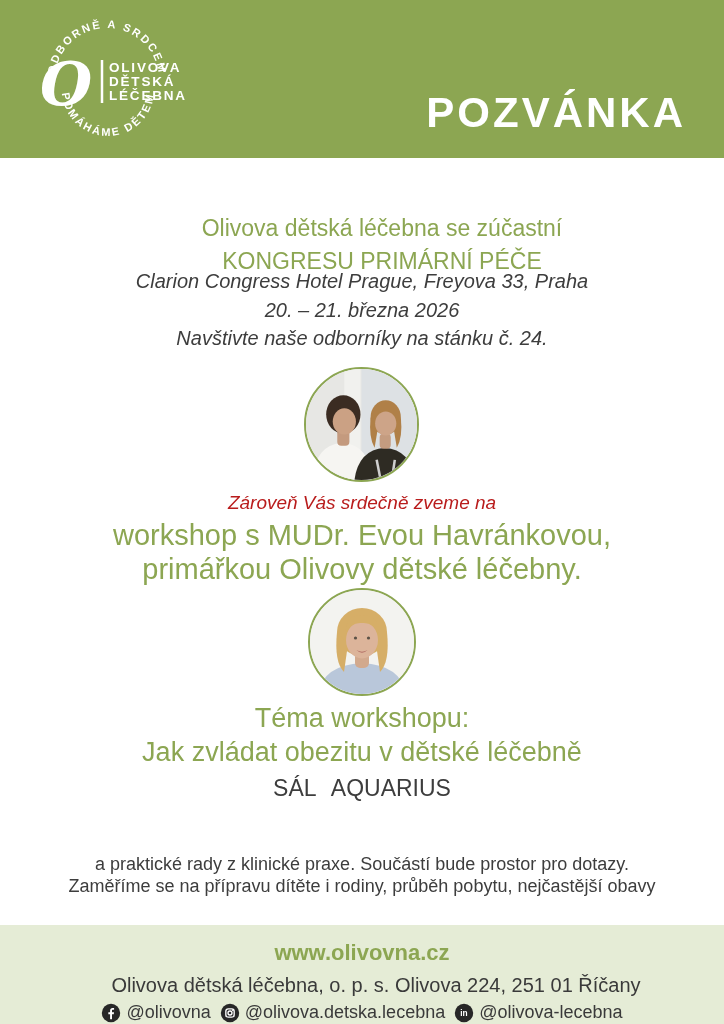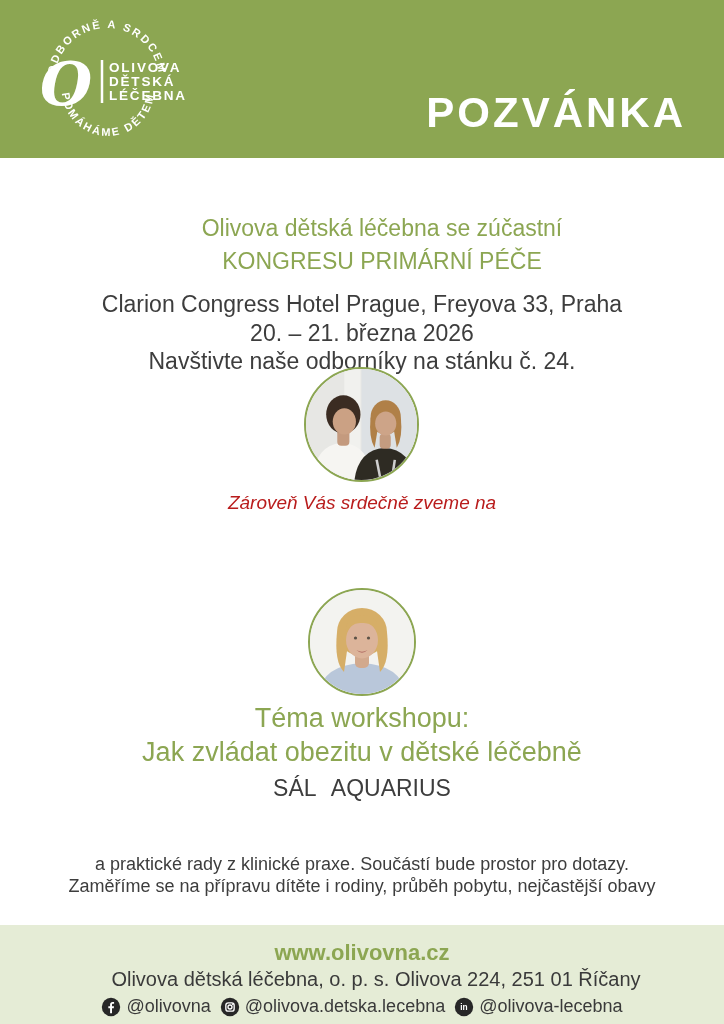--- a/index.html
+++ b/index.html
@@ -14,38 +14,38 @@
   .logo text { fill:#ffffff; }
   .arc-text { font-size:11px; font-weight:bold; letter-spacing:2.2px; font-family:"Liberation Sans", sans-serif; }
   .logo-name { font-size:13.5px; font-weight:bold; letter-spacing:1.8px; font-family:"Liberation Sans", sans-serif; }
   .logo-o { font-family:"DejaVu Serif", serif; font-style:italic; font-weight:bold; font-size:60px; }
 
   
   .cblock { position:absolute; left:0; width:724px; text-align:center; }
   .green { color:var(--accent,#8ca652); }
   .dark  { color:var(--text-dark,#3d3d3d); }
   #lede    { top:212px; font-size:23px; line-height:33px;margin-left:20px; }
-  #venue   { top:290px; font-size:23px; line-height:28.5px; }
+  #venue   { top:267px; font-size:20px; line-height:28.5px;font-style:italic; }
   #invite  { top:492px; font-size:19px; font-style:italic; color:#b91c1c; }
   #wstitle { top:518px; font-size:29px; line-height:34px; }
   #topic   { top:701px; font-size:27px; line-height:34px; }
   #roomtime{ top:774px; font-size:23px; line-height:28px; }
   .wide-words { word-spacing:10px; }
   #desc    { top:853px; font-size:18px; line-height:22px; }
 
   
   .photo { position:absolute; border:2px solid var(--accent,#8ca652); border-radius:50%; overflow:hidden; background:#eeeeec; }
   .photo svg { display:block; width:100%; height:100%; }
   #photo1 { left:304px; top:367px; width:111px; height:111px; }
   #photo2 { left:308px; top:588px; width:104px; height:104px; }
 
   
   .footer { position:absolute; left:0; top:925px; width:724px; height:99px; background:var(--footer-bg,#e5ecd6); text-align:center; }
   .web  { margin-top:15px; font-size:22px; font-weight:bold; color:var(--accent,#8ca652); display:inline-block; }
-  .addr { margin-top:2px; font-size:20px; color:#3a3a3a;padding-left:28px; }
+  .addr { margin-top:8px; font-size:20px; color:#3a3a3a;padding-left:28px; }
   .social { margin-top:5px; display:flex; justify-content:center; align-items:center; gap:9px; font-size:18px; color:#3a3a3a; }
   .sitem { display:inline-flex; align-items:flex-end; gap:5px; }
   .sicon { width:20px; height:20px; display:inline-block; }
   .sicon svg { display:block; width:20px; height:20px; }
 </style>
 </head>
 <body>
 
 <div class="page">
 
@@ -96,20 +96,24 @@
       <rect x="73" y="64" width="11" height="15" rx="4" fill="#c49c80"></rect>
       <ellipse cx="79" cy="48" rx="15" ry="17" fill="#b08048"></ellipse>
       <path d="M64 48 Q62 68 68 78 L71 60 Z" fill="#b08048"></path>
       <path d="M94 48 Q96 68 90 78 L87 60 Z" fill="#b08048"></path>
       <ellipse cx="79" cy="54" rx="10.5" ry="12" fill="#cda488"></ellipse>
     </svg>
   </div>
 
   <div class="cblock" id="invite">Zároveň Vás srdečně zveme na</div>
 
+  <div class="cblock green" id="wstitle">
+    <div>workshop s MUDr. Evou Havránkovou,</div>
+    <div>primářkou Olivovy dětské léčebny.</div>
+  </div>
 
   <div class="photo" id="photo2">
     <svg viewBox="0 0 104 104" aria-hidden="true">
       <rect width="104" height="104" fill="#f3f3f0"></rect>
       <path d="M8 104 Q13 75 52 73 Q91 75 96 104 Z" fill="#b9c7da"></path>
       <rect x="45" y="60" width="14" height="18" rx="5" fill="#d2a98d"></rect>
       <ellipse cx="52" cy="42" rx="25" ry="24" fill="#d6ae67"></ellipse>
       <path d="M27 42 Q24 72 34 82 L38 54 Z" fill="#d6ae67"></path>
       <path d="M77 42 Q80 72 70 82 L66 54 Z" fill="#d6ae67"></path>
       <ellipse cx="52" cy="50" rx="16" ry="18.5" fill="#dcb49a"></ellipse>

